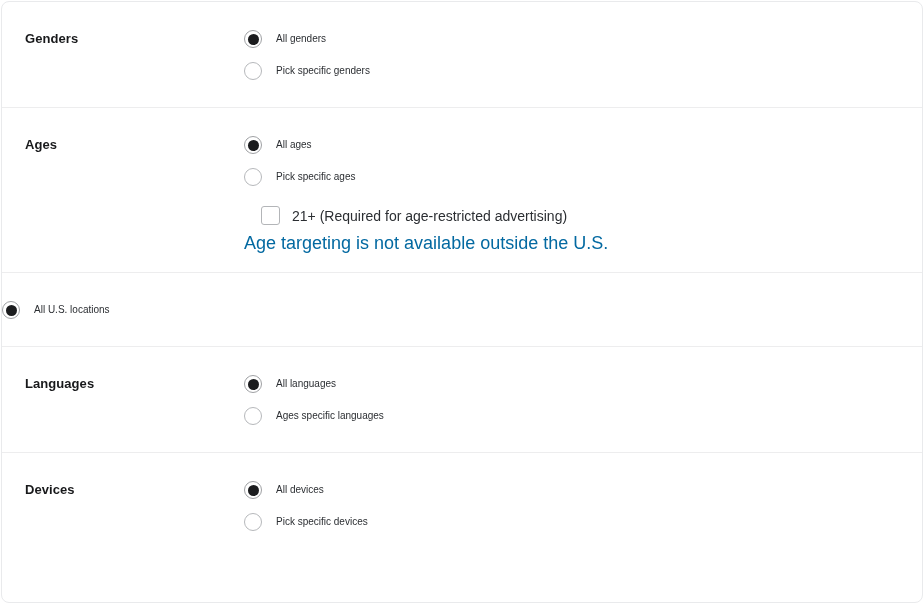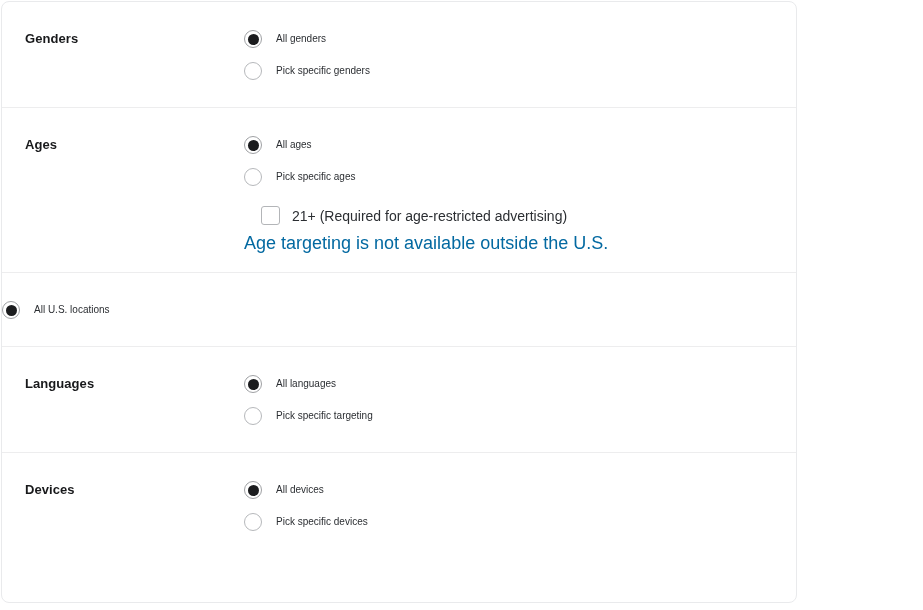--- a/index.html
+++ b/index.html
@@ -12,21 +12,21 @@
     height: 610px;
     font-family: "Liberation Sans", sans-serif;
     -webkit-font-smoothing: antialiased;
     overflow: hidden;
   }
 
   .card {
     position: absolute;
     left: 1px;
     top: 1px;
-    width: 796px;
+    width: 922px;
     height: 602px;
     box-sizing: border-box;
     background: #ffffff;
     border: 1px solid #e9eaec;
     border-radius: 8px;
     overflow: hidden;
   }
 
   .section {
     display: flex;
@@ -178,21 +178,21 @@
 
   <div class="section">
     <div class="section-label">Languages</div>
     <div class="section-controls">
       <div class="option-row">
         <span class="radio checked"></span>
         <span class="option-label">All languages</span>
       </div>
       <div class="option-row">
         <span class="radio"></span>
-        <span class="option-label">Pick specific targeting</span>
+        <span class="option-label">Ages specific languages</span>
       </div>
     </div>
   </div>
 
   <div class="section">
     <div class="section-label">Devices</div>
     <div class="section-controls">
       <div class="option-row">
         <span class="radio checked"></span>
         <span class="option-label">All devices</span>

